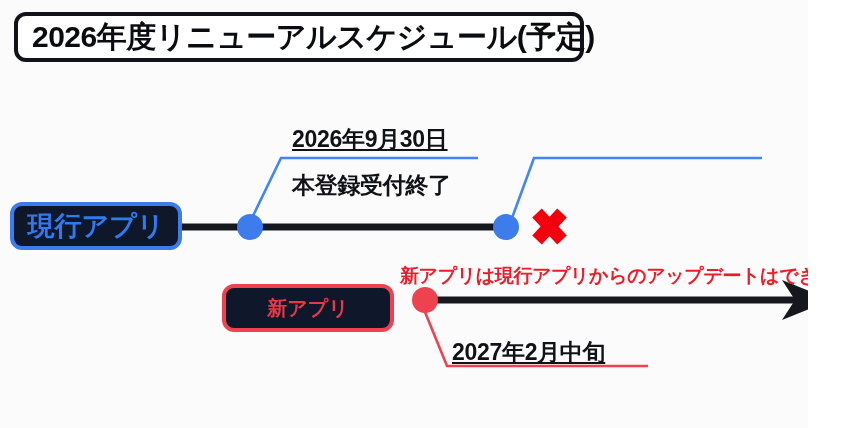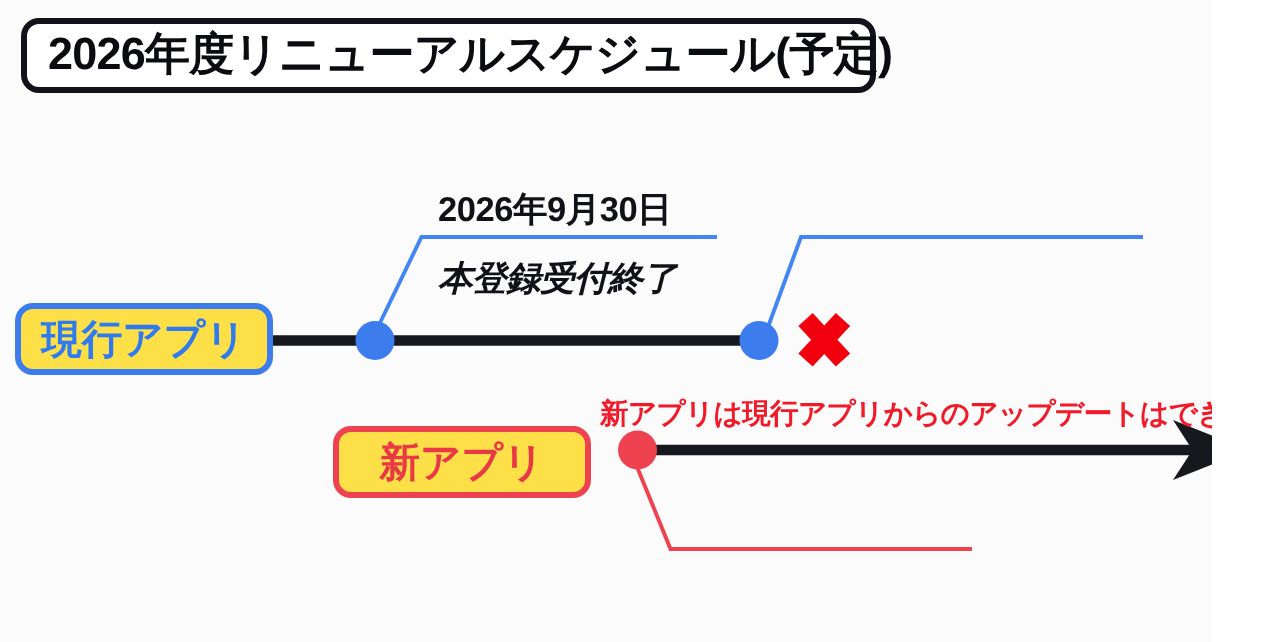--- a/index.html
+++ b/index.html
@@ -49,21 +49,21 @@
     letter-spacing: -0.5px;
     white-space: nowrap;
     line-height: 34px;
   }
 
   
   .pill {
     position: absolute;
     box-sizing: border-box;
     border-radius: 12px;
-    background: #fde047;
+    background: #0f172a;
     display: flex;
     align-items: center;
     justify-content: center;
     font-weight: 700;
     white-space: nowrap;
   }
   .pill-current {
     left: 10px;
     top: 202px;
     width: 172px;
@@ -72,33 +72,33 @@
     color: #2f7af0;
     font-size: 27px;
   }
   .pill-new {
     left: 222px;
     top: 284px;
     width: 172px;
     height: 48px;
     border: 4px solid #ef4250;
     color: #eb3846;
-    font-size: 27px;
+    font-size: 20px;
   }
 
   
   .lbl {
     position: absolute;
     white-space: nowrap;
     color: #111218;
     font-weight: 700;
     letter-spacing: -0.3px;
   }
-  .lbl-date { font-size: 23px; }
-  .lbl-sub  { font-size: 23px; font-style: italic; }
+  .lbl-date { font-size: 23px; text-decoration: underline; }
+  .lbl-sub  { font-size: 23px; }
 
   .lbl-date-1 { left: 292px; top: 124px; }
   .lbl-sub-1  { left: 292px; top: 170px; }
   .lbl-date-2 { left: 543px; top: 124px; }
   .lbl-sub-2  { left: 543px; top: 170px; }
   .lbl-date-3 { left: 452px; top: 337px; }
   .lbl-sub-3  { left: 452px; top: 374px; }
 
   .warn-text {
     position: absolute;
@@ -150,16 +150,17 @@
   </div>
 
   <div class="pill pill-new">
     <span>新アプリ</span>
   </div>
 
   <div class="lbl lbl-date lbl-date-1">2026年9月30日</div>
   <div class="lbl lbl-sub lbl-sub-1">本登録受付終了</div>
 
 
+  <div class="lbl lbl-date lbl-date-3">2027年2月中旬</div>
 
   <div class="warn-text">新アプリは現行アプリからのアップデートはできません</div>
 
 </div>
 
 </body></html>

